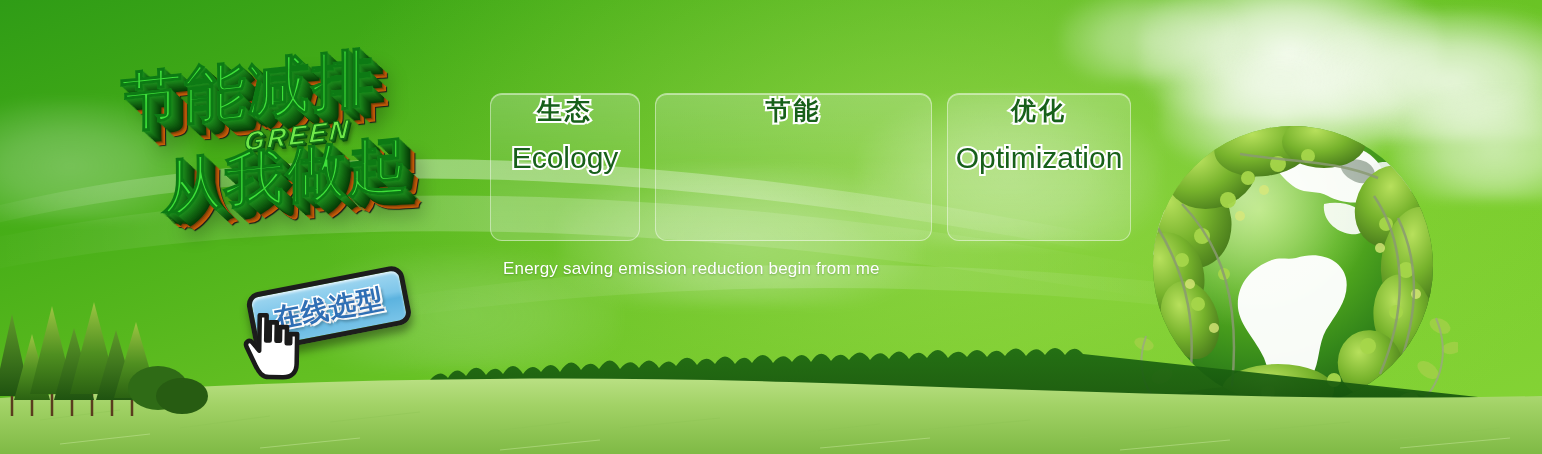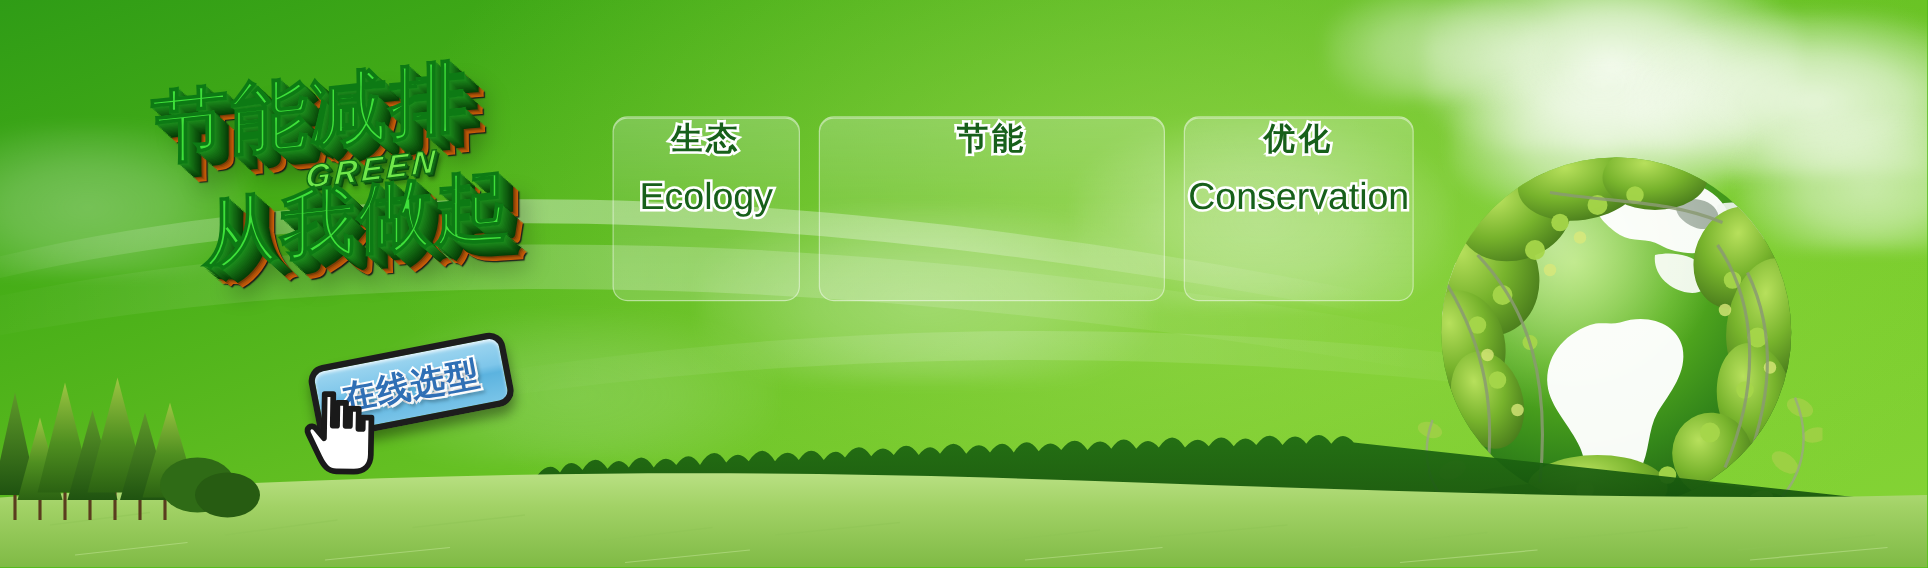--- a/index.html
+++ b/index.html
@@ -216,24 +216,25 @@
   <div class="cards">
     <div class="card card-1">
       <span class="card-cn">生态</span>
       <span class="card-en">Ecology</span>
     </div>
     <div class="card card-2">
       <span class="card-cn">节能</span>
     </div>
     <div class="card card-3">
       <span class="card-cn">优化</span>
-      <span class="card-en">Conservation</span>
+      <span class="card-en">Optimization</span>
     </div>
   </div>
 
+  <div class="tagline">Energy saving emission reduction begin from me</div>
 
   <svg class="globe-wrap" viewBox="0 0 330 330">
     <defs>
       <radialGradient id="gsphere" cx="38%" cy="30%" r="78%">
         <stop offset="0%" stop-color="#9ede4e"></stop>
         <stop offset="38%" stop-color="#5cb41f"></stop>
         <stop offset="72%" stop-color="#34871a"></stop>
         <stop offset="100%" stop-color="#1d5c12"></stop>
       </radialGradient>
       <radialGradient id="gleaf" cx="40%" cy="28%" r="75%">

